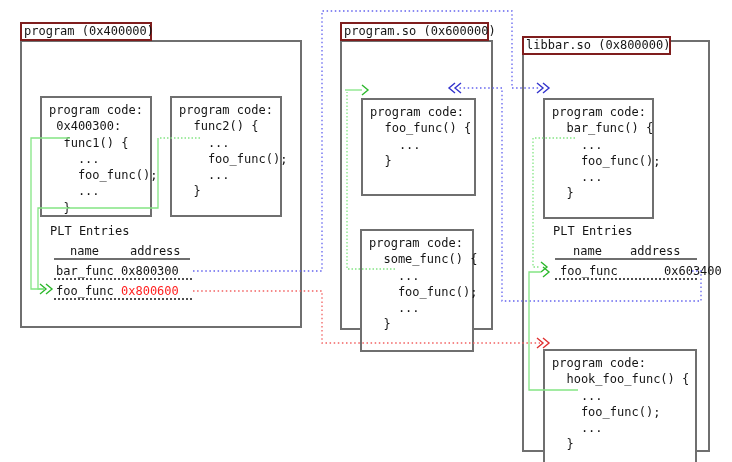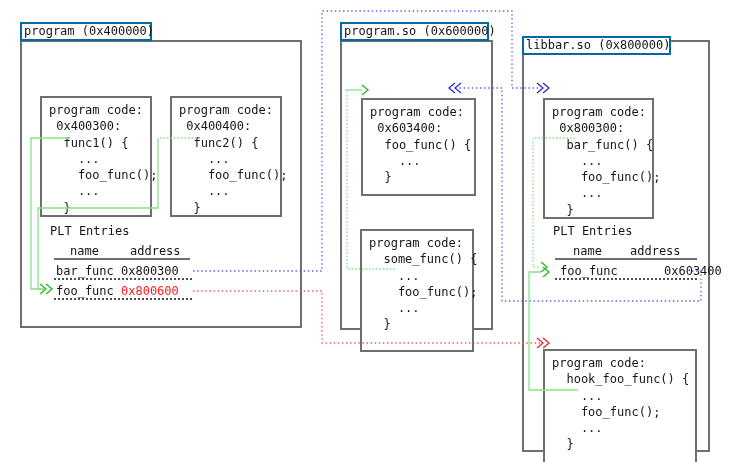--- a/index.html
+++ b/index.html
@@ -6,21 +6,21 @@
   .canvas {
     position:relative; width:732px; height:462px; background:#ffffff;
     font-family:"DejaVu Sans Mono","Liberation Mono",monospace;
     font-size:12px; color:#151515; overflow:hidden;
   }
   .outerbox {
     position:absolute; border:2px solid #6f6f6f; background:#fff;
     box-sizing:border-box; z-index:1;
   }
   .titlebox {
-    position:absolute; border:2px solid #0369a1; background:#fff;
+    position:absolute; border:2px solid #7f1d1d; background:#fff;
     box-sizing:border-box; z-index:3; height:19px; line-height:15px;
     padding:0 2px; white-space:pre;
   }
   .codebox {
     position:absolute; border:2px solid #6f6f6f; background:#fff;
     box-sizing:border-box; z-index:2; padding:4px 0 0 7px;margin-top:36px;
   }
   .codebox .ln { height:16.3px; line-height:16.3px; white-space:pre; }
   .lbl { position:absolute; z-index:2; white-space:pre; height:14px; line-height:14px; }
   .red-text { color:#ff1f1f; }
@@ -41,21 +41,20 @@
     <div class="ln"> 0x400300:</div>
     <div class="ln">  func1() {</div>
     <div class="ln">    ...</div>
     <div class="ln">    foo_func();</div>
     <div class="ln">    ...</div>
     <div class="ln">  }</div>
   </div>
 
   <div class="codebox" style="left:170px;top:60px;width:112px;height:121px">
     <div class="ln">program code:</div>
-    <div class="ln"> 0x400400:</div>
     <div class="ln">  func2() {</div>
     <div class="ln">    ...</div>
     <div class="ln">    foo_func();</div>
     <div class="ln">    ...</div>
     <div class="ln">  }</div>
   </div>
 
   <div class="lbl" style="left:50px;top:224px">PLT Entries</div>
   <div class="lbl" style="left:70px;top:244px">name</div>
   <div class="lbl" style="left:130px;top:244px">address</div>
@@ -67,41 +66,39 @@
 
   <div class="lbl" style="left:56px;top:284px">foo_func</div>
   <div class="lbl red-text" style="left:121px;top:284px">0x800600</div>
   <div class="dotrule" style="left:54px;top:298px;width:138px"></div>
 
   <div class="outerbox" style="left:340px;top:40px;width:153px;height:290px"></div>
   <div class="titlebox" style="left:340px;top:22px;width:149px">program.so (0x600000)</div>
 
   <div class="codebox" style="left:361px;top:62px;width:115px;height:98px">
     <div class="ln">program code:</div>
-    <div class="ln"> 0x603400:</div>
     <div class="ln">  foo_func() {</div>
     <div class="ln">    ...</div>
     <div class="ln">  }</div>
   </div>
 
   <div class="codebox" style="left:360px;top:193px;width:114px;height:123px">
     <div class="ln">program code:</div>
     <div class="ln">  some_func() {</div>
     <div class="ln">    ...</div>
     <div class="ln">    foo_func();</div>
     <div class="ln">    ...</div>
     <div class="ln">  }</div>
   </div>
 
   <div class="outerbox" style="left:522px;top:40px;width:188px;height:412px"></div>
   <div class="titlebox" style="left:522px;top:36px;width:149px">libbar.so (0x800000)</div>
 
   <div class="codebox" style="left:543px;top:62px;width:111px;height:121px">
     <div class="ln">program code:</div>
-    <div class="ln"> 0x800300:</div>
     <div class="ln">  bar_func() {</div>
     <div class="ln">    ...</div>
     <div class="ln">    foo_func();</div>
     <div class="ln">    ...</div>
     <div class="ln">  }</div>
   </div>
 
   <div class="lbl" style="left:553px;top:224px">PLT Entries</div>
   <div class="lbl" style="left:573px;top:244px">name</div>
   <div class="lbl" style="left:630px;top:244px">address</div>

